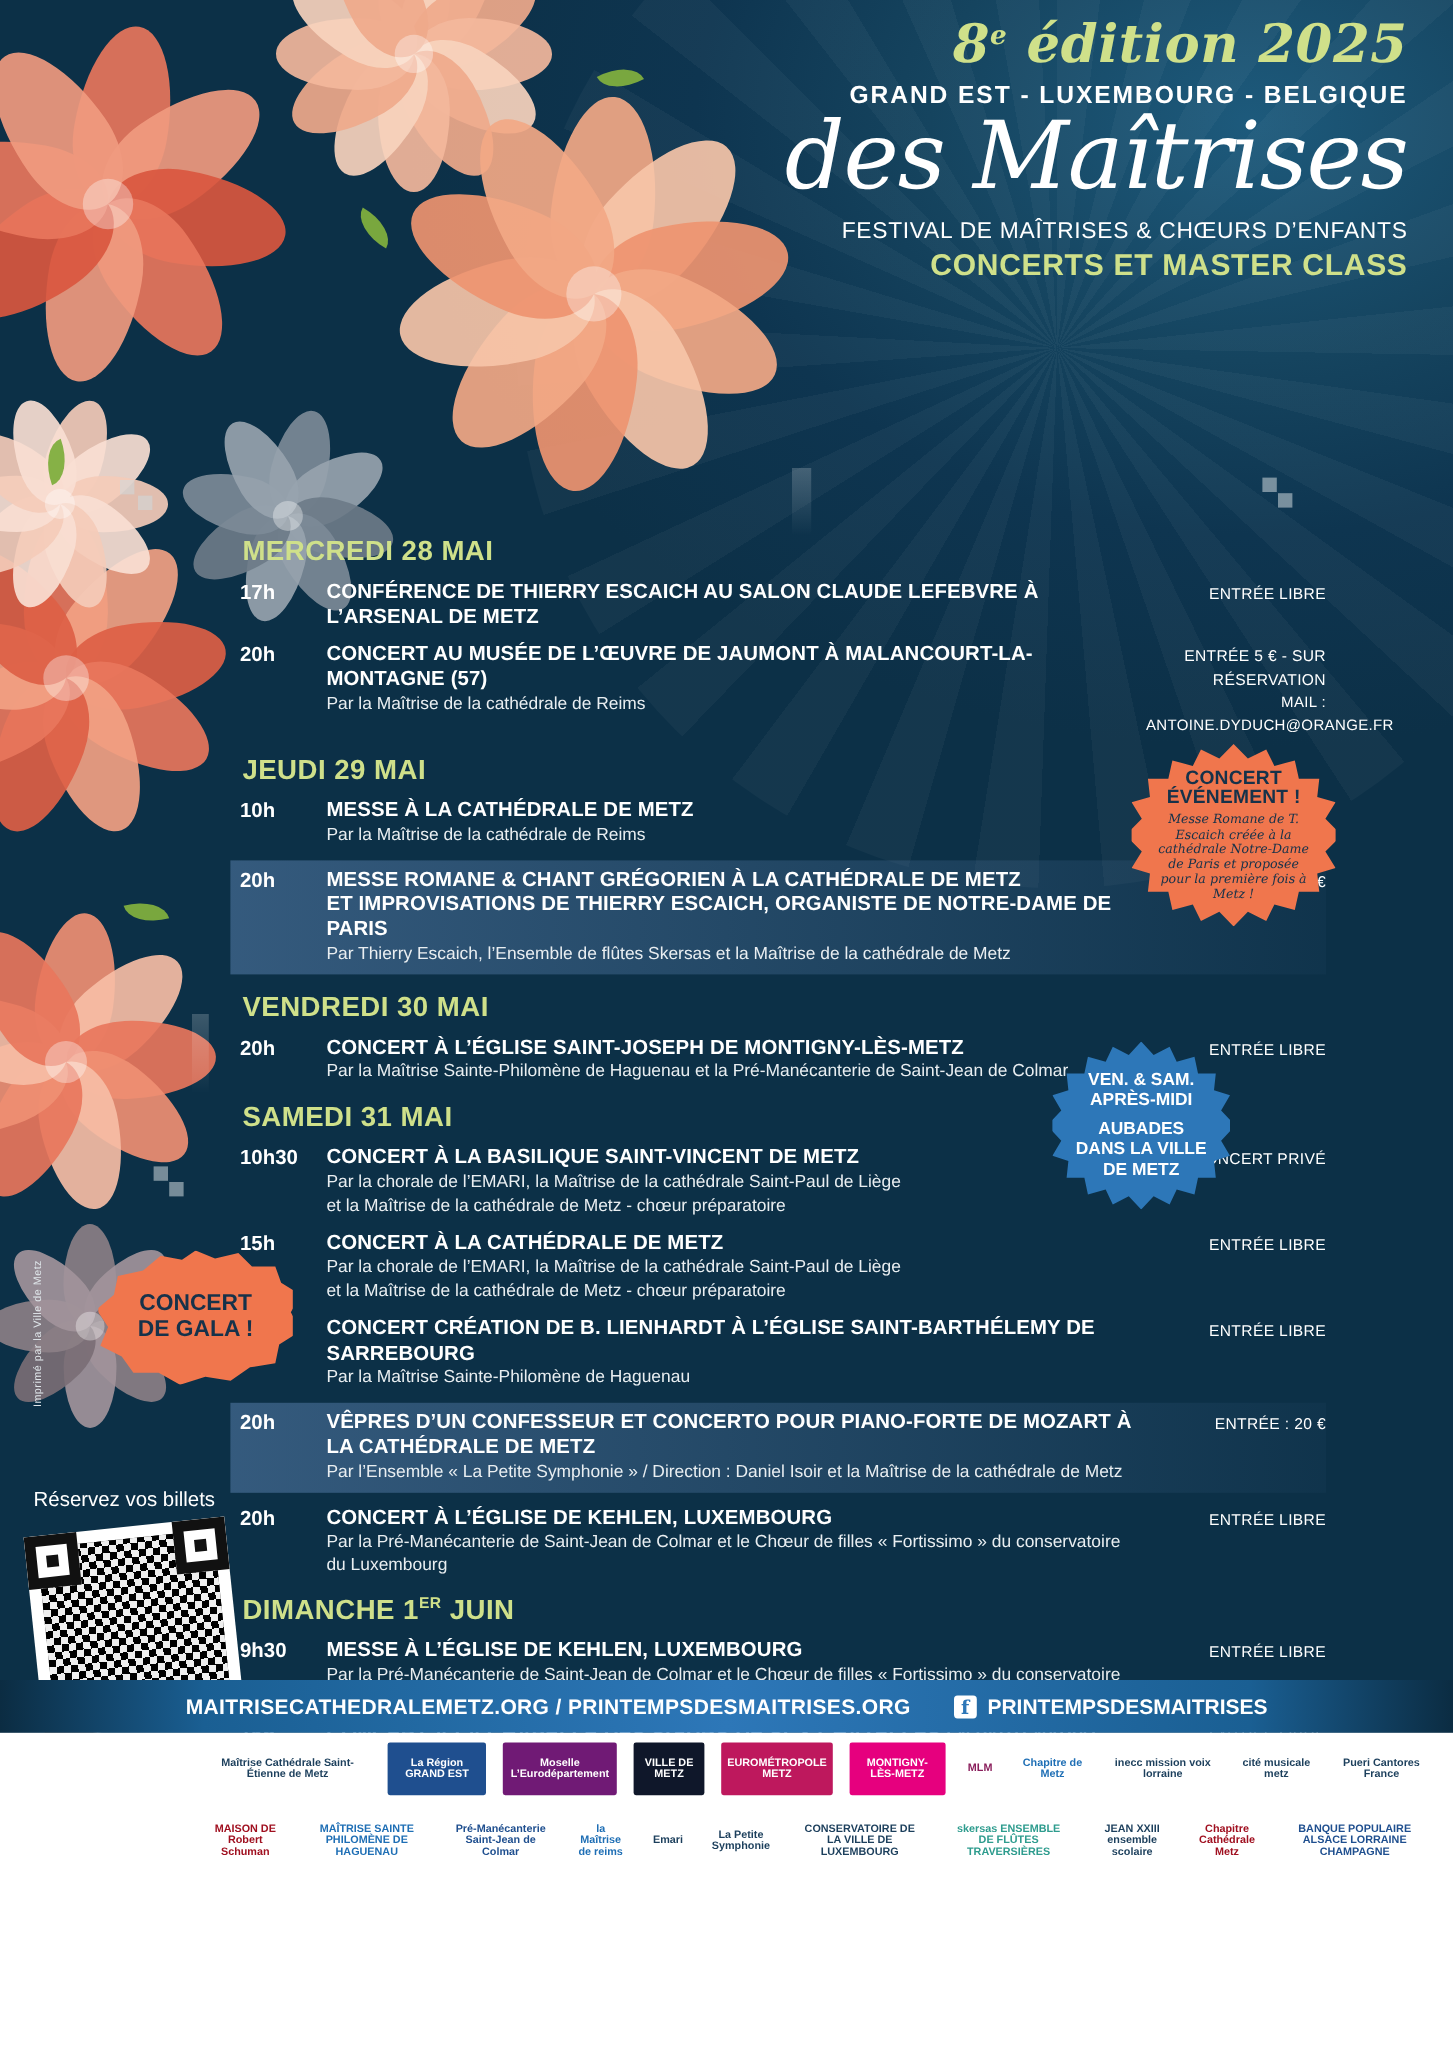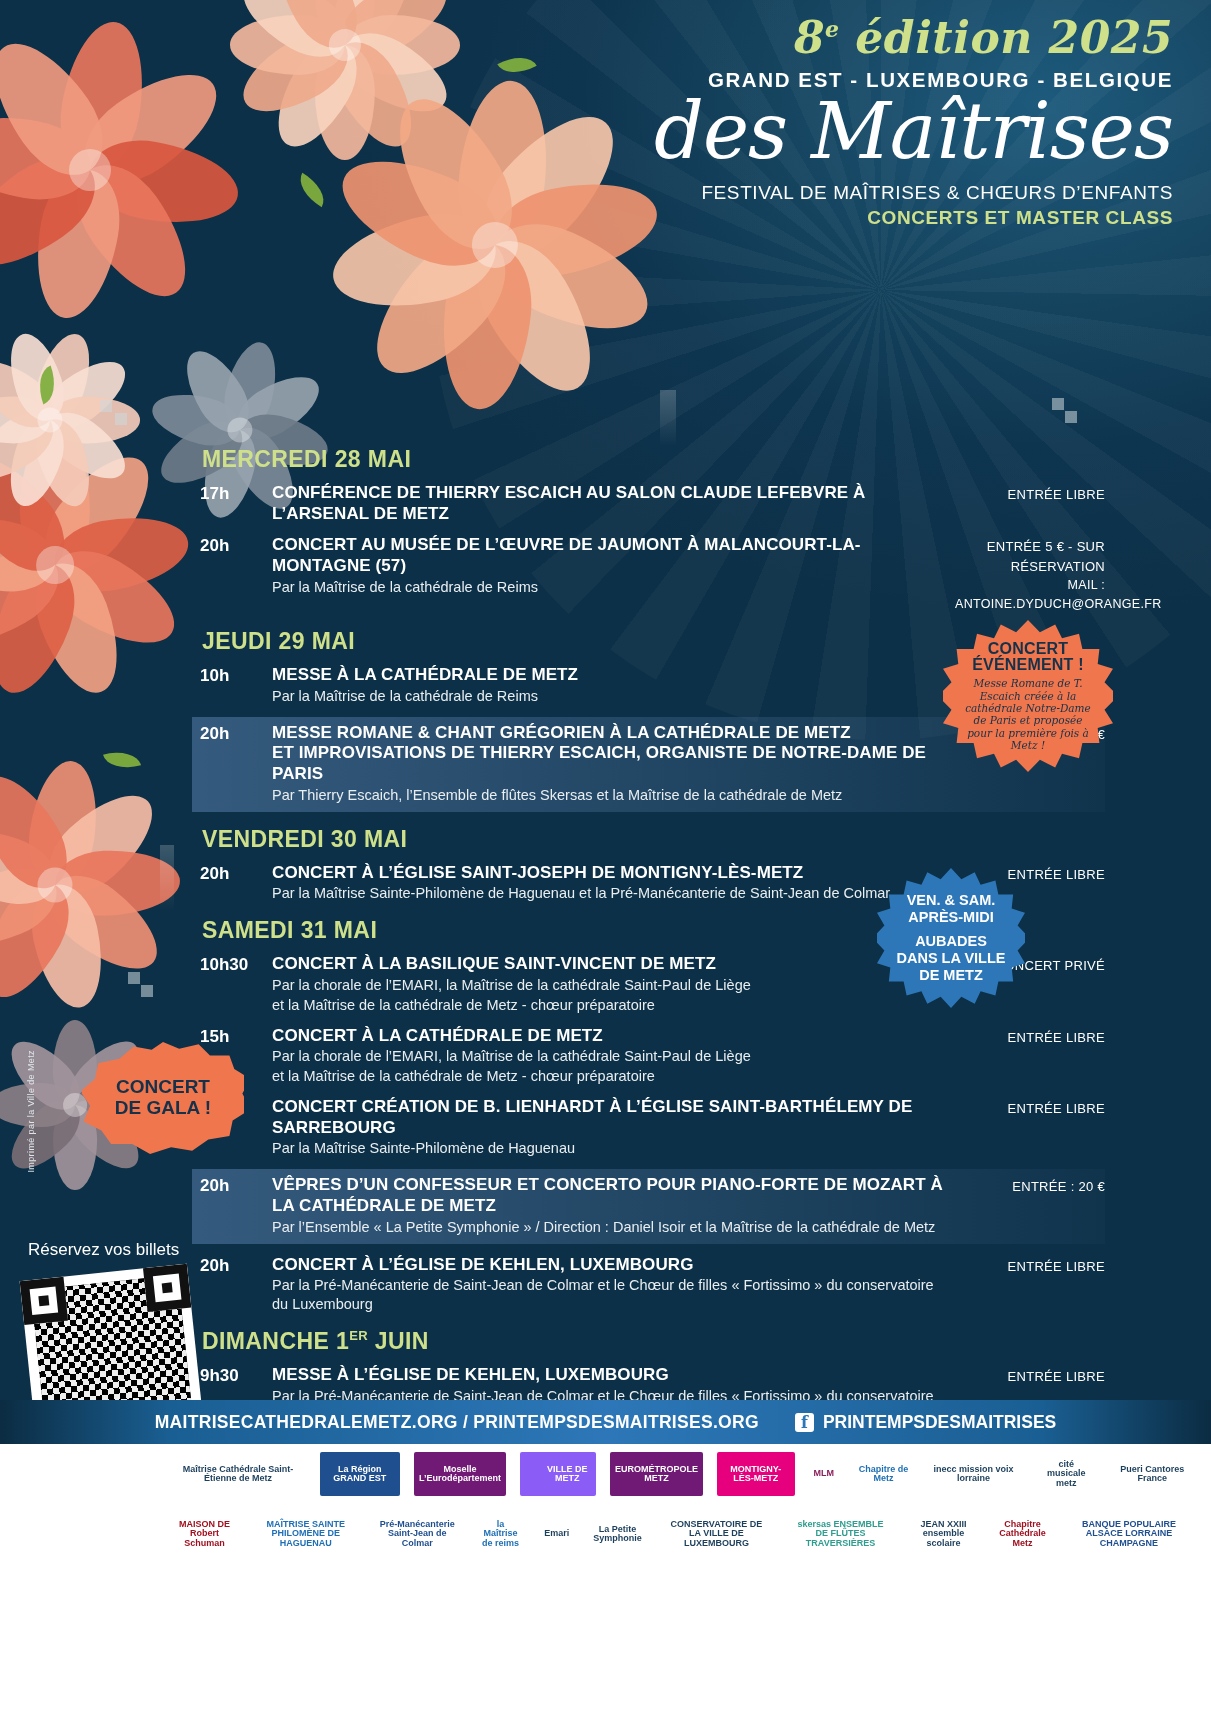--- a/index.html
+++ b/index.html
@@ -43,21 +43,21 @@
     font-size:44px; color:#cfe08a; letter-spacing:.5px; line-height:1;
   }
   .edition sup { font-size:22px; vertical-align:super; }
   .region { font-size:20.5px; font-weight:bold; letter-spacing:1.6px; color:#fff; margin-top:8px;}
   .title1, .title2 {
     font-family:"DejaVu Serif", serif; font-style:italic; color:#fff; line-height:.95;
   }
   .title1 { font-size:78px; margin-top:6px; letter-spacing:-1px;}
   .title2 { font-size:78px; margin-top:2px; letter-spacing:-1px;}
   .sub1 { font-size:19px; letter-spacing:.6px; margin-top:14px; color:#fff;}
-  .sub2 { font-size:19px; letter-spacing:.6px; font-weight:bold; color:#cfe08a; margin-top:3px;}
+  .sub2 { font-size:25px; letter-spacing:.6px; font-weight:bold; color:#cfe08a; margin-top:3px;}
 
   
   .beam{position:absolute;background:linear-gradient(180deg,rgba(255,255,255,.20),rgba(255,255,255,0));}
 
   
   .programme { position:absolute; left:200px; top:432px; width:905px; }
   .day {
     font-size:23px; font-weight:bold; color:#cfe08a; letter-spacing:.4px;
     margin:14px 0 10px 2px;
   }
@@ -449,22 +449,22 @@
     <span class="fb-icon">f</span>
     <span>PRINTEMPSDESMAITRISES</span>
   </div>
 </div>
 
 <div class="logos">
   <div class="logorow" id="logorow1" style="margin-left:150px;">
       <div class="logo" style="background: rgb(255, 255, 255); color: rgb(28, 63, 92);">Maîtrise Cathédrale Saint-Étienne de Metz</div>
       <div class="logo box" style="background: rgb(31, 79, 143); color: rgb(255, 255, 255);">La Région GRAND EST</div>
       <div class="logo box" style="background: #701a75; color: rgb(255, 255, 255);">Moselle L’Eurodépartement</div>
-      <div class="logo box" style="background: #8b5cf6; color: rgb(255, 255, 255); padding-left: 23px;">VILLE DE METZ</div>
-      <div class="logo box" style="background: #701a75; color: rgb(255, 255, 255);">EUROMÉTROPOLE METZ</div>
+      <div class="logo box" style="background: #0f172a; color: rgb(255, 255, 255);">VILLE DE METZ</div>
+      <div class="logo box" style="background: #be185d; color: rgb(255, 255, 255);">EUROMÉTROPOLE METZ</div>
       <div class="logo box" style="background: rgb(230, 0, 126); color: rgb(255, 255, 255);">MONTIGNY-LÈS-METZ</div>
       <div class="logo" style="background: rgb(255, 255, 255); color: rgb(138, 31, 92);">MLM</div>
       <div class="logo" style="background: rgb(255, 255, 255); color: rgb(31, 111, 181);">Chapitre de Metz</div>
       <div class="logo" style="background: rgb(255, 255, 255); color: rgb(28, 63, 92);">inecc mission voix lorraine</div>
       <div class="logo" style="background: rgb(255, 255, 255); color: rgb(28, 63, 92);">cité musicale metz</div>
       <div class="logo" style="background: rgb(255, 255, 255); color: rgb(28, 63, 92);">Pueri Cantores France</div>
     </div>
   <div class="logorow" id="logorow2" style="margin-left:150px;">
       <div class="logo" style="background: rgb(255, 255, 255); color: rgb(160, 16, 32);">MAISON DE Robert Schuman</div>
       <div class="logo" style="background: rgb(255, 255, 255); color: rgb(31, 111, 181);">MAÎTRISE SAINTE PHILOMÈNE DE HAGUENAU</div>

